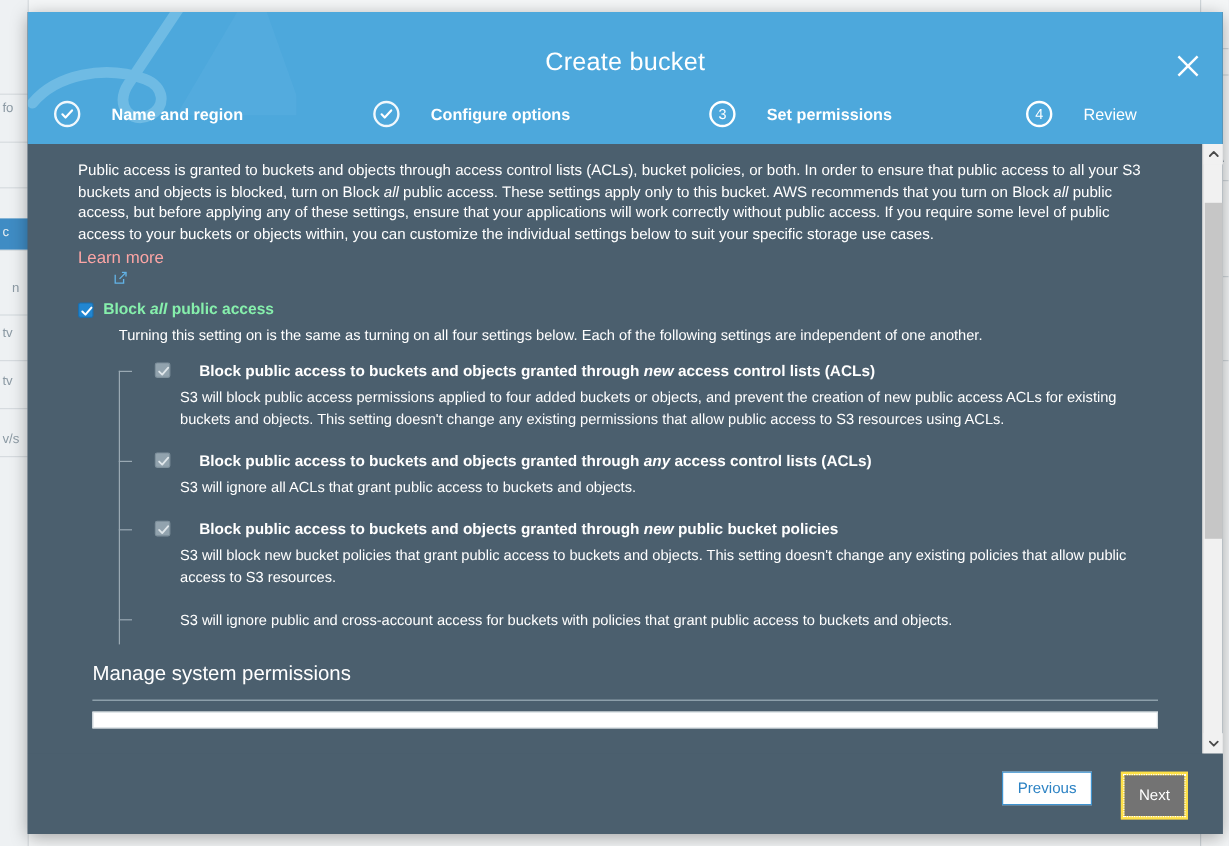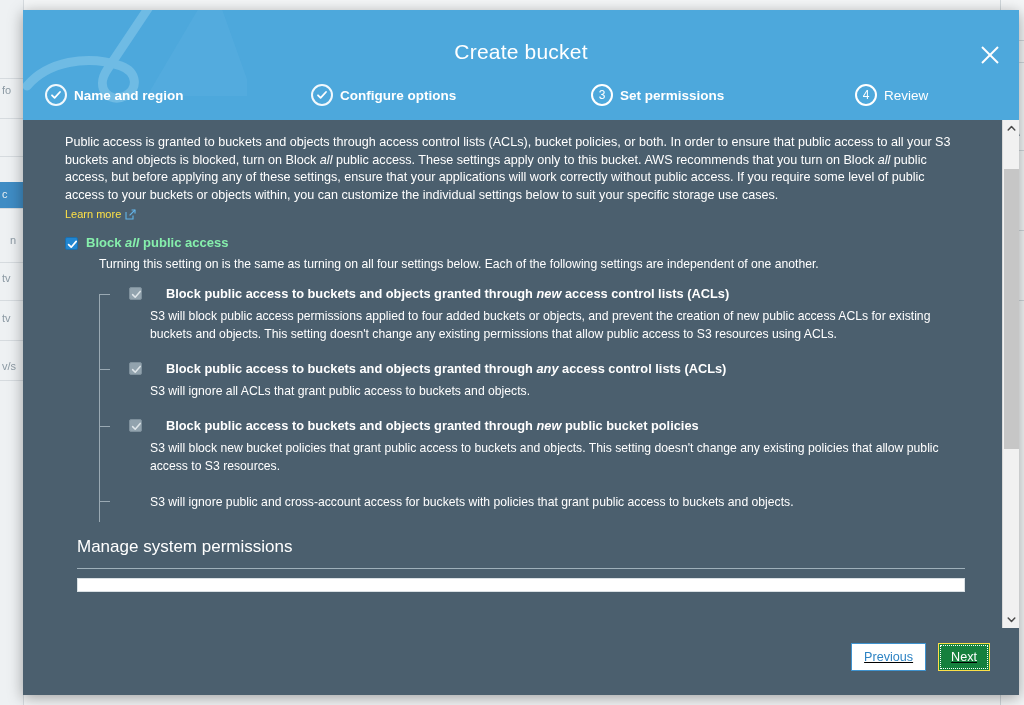--- a/index.html
+++ b/index.html
@@ -123,21 +123,21 @@
     position: absolute;
     left: 0;
     bottom: 8px;
     width: 100%;
     height: 34px;
   }
   .step {
     position: absolute;
     display: flex;
     align-items: center;
-    gap: 7px;
+    gap: 26px;
     cursor: pointer;
     height: 26px;
   }
   .step-badge {
     width: 22px;
     height: 22px;
     border-radius: 50%;
     border: 2px solid #ffffff;
     display: flex;
     align-items: center;
@@ -180,24 +180,25 @@
     line-height: 17.6px;
     width: 888px;
   }
   #intro-text i { font-style: italic; }
 
   #learn-more {
     display: inline-flex;
     align-items: center;
     gap: 4px;
     margin-top: 2px;
-    color: #fde047;
-    font-size: 11px;
+    color: #fca5a5;
+    font-size: 14px;
     text-decoration: none;
     cursor: pointer;
+    flex-direction: column;
   }
   #learn-more svg { display:block; }
 
   
   #master-row {
     display: flex;
     align-items: flex-start;
     gap: 8px;
     margin-top: 13px;
   }
@@ -345,40 +346,39 @@
     bottom: 0;
     width: 996px;
     height: 67px;
     background: #4b5f6e;
   }
   #footer-buttons {
     position: absolute;
     right: 29px;
     top: 15px;
     display: flex;
-    gap: 12px;
-    text-decoration: underline;
+    gap: 24px;
   }
   #previous-button {
     min-width: 70px;
     height: 28px;
     padding: 0 12px;
     background: #ffffff;
     border: 1px solid #3f93cf;
     color: #2d83c4;
     font-size: 12.6px;
     font-family: "Liberation Sans", sans-serif;
     cursor: pointer;
   }
   #next-button {
     min-width: 50px;
-    height: 28px;
+    height: 40px;
     padding: 0 12px;
-    background: #15803d;
-    border: 1px solid #fde047;
+    background: #737373;
+    border: 3px solid #fde047;
     outline: 1px dotted #ffffff;
     outline-offset: -3px;
     color: #ffffff;
     font-size: 12.6px;
     font-family: "Liberation Sans", sans-serif;
     cursor: pointer;
   }
 </style>
 </head>
 <body>

